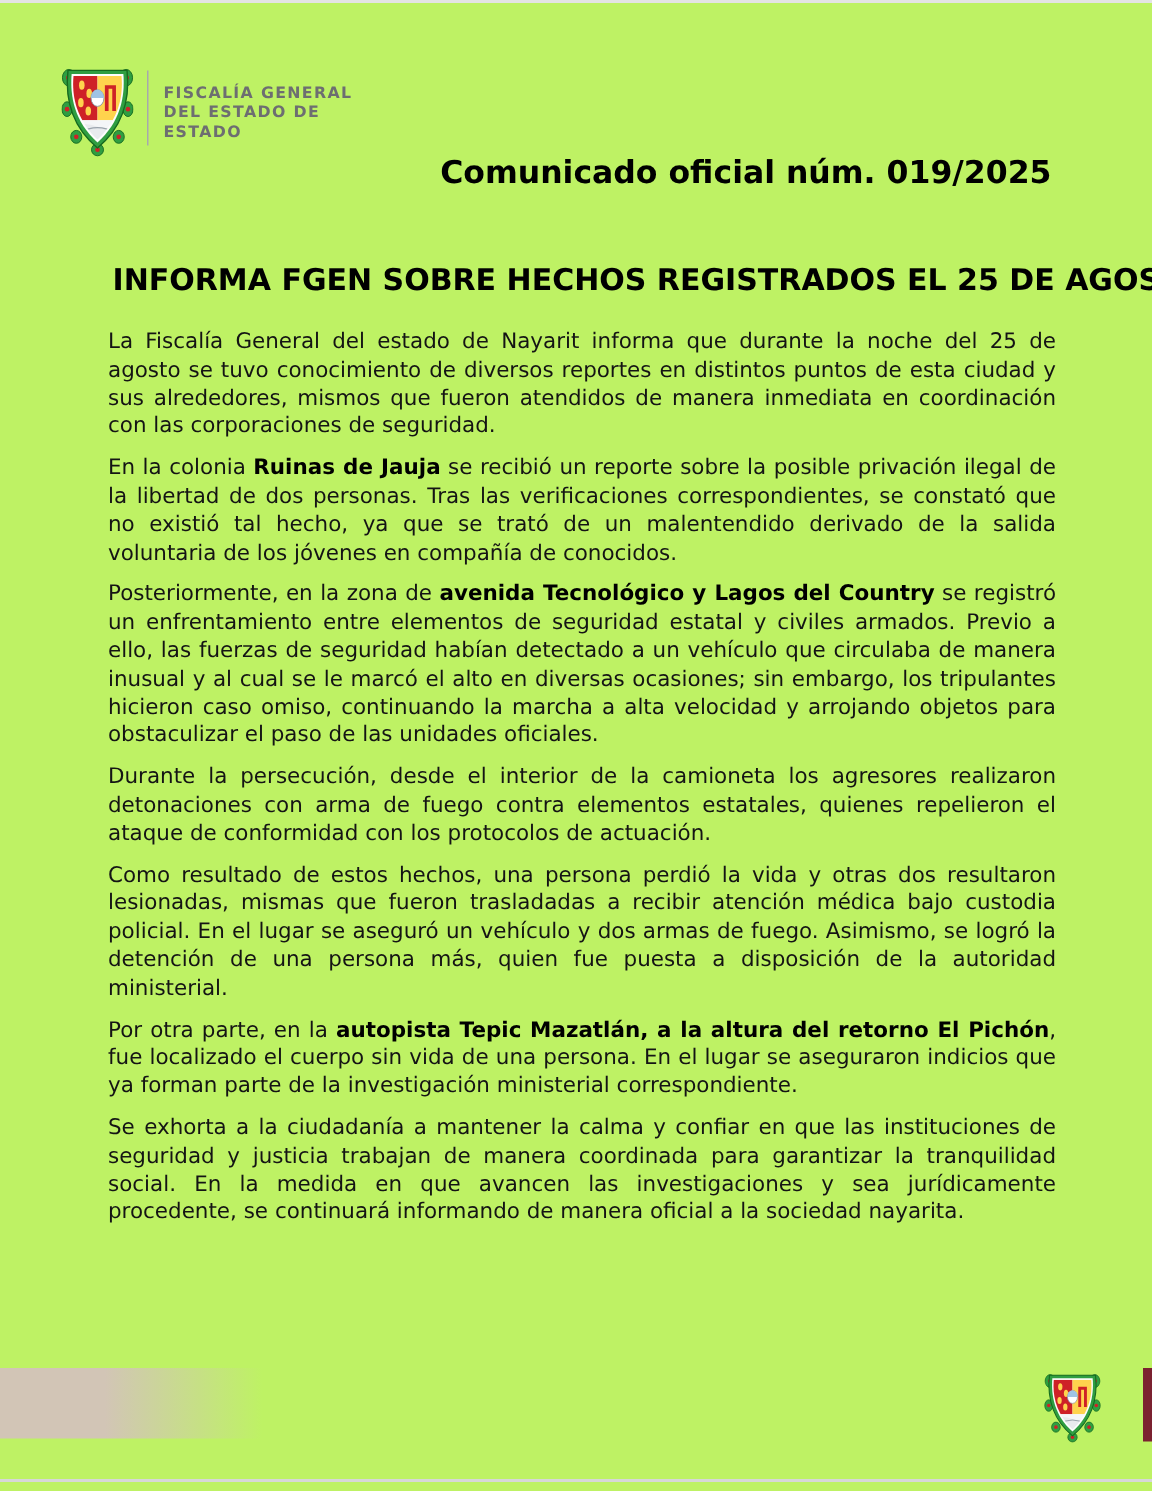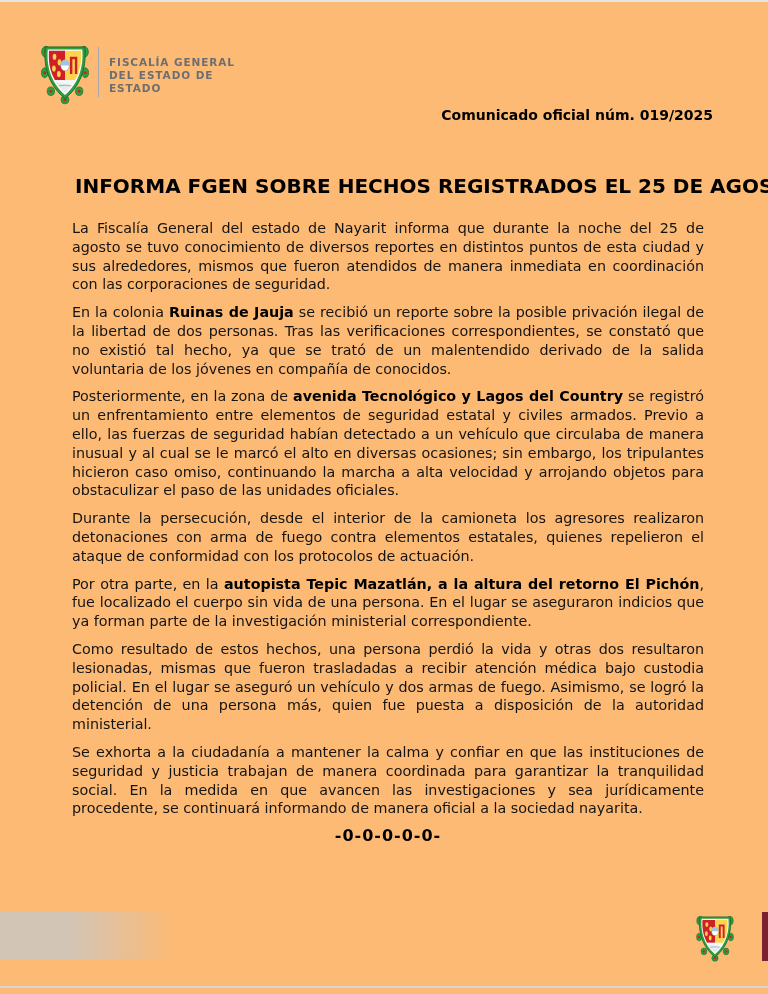--- a/index.html
+++ b/index.html
@@ -1,32 +1,32 @@
 <!DOCTYPE html>
 <html style="--shield-green: #2f9e41; --shield-red: #ce2127; --shield-yellow: #ffd34d; --logo-text-gray: #6d6e71; --footer-tan: #d2c5b6; --footer-maroon: #7b2130;"><head>
 <meta charset="utf-8">
 <style>
   html,body { margin:0; padding:0; background:#ffffff; }
   .page {
     position:relative; width:768px; height:994px; margin:0 auto;
-    background:#fdba74; overflow:hidden;
+    background:#bef264; overflow:hidden;
     font-family:"DejaVu Sans","Liberation Sans",sans-serif; color:#111;
   }
   .edge-top    { position:absolute; left:0; top:0; width:768px; height:2px; background:#e4e4e4; }
   .edge-bottom { position:absolute; left:0; top:986px; width:768px; height:2px; background:#d7d7d7; }
 
   
   .logo-block { position:absolute; left:41px; top:43px; display:flex; align-items:flex-start; }
   .logo-shield { width:48px; height:62px; display:block; }
   .logo-divider { width:1px; height:50px; background:#a7a9ac; margin:4px 10px 0 9px; }
   .logo-text { margin-top:13px; font-size:10.5px; font-weight:bold; letter-spacing:0.9px;
                line-height:13px; color:var(--logo-text-gray,#6d6e71); }
 
-  .comunicado { position:absolute; top:104px; right:55px; text-align:right;
-                font-weight:bold; font-size:14px; line-height:23px; color:#000; }
+  .comunicado { position:absolute; top:104px; right:67px; text-align:right;
+                font-weight:bold; font-size:21px; line-height:23px; color:#000; }
 
   .doc-title { position:absolute; left:71px; top:170px; width:650px; margin:4px;
                font-size:20px; font-weight:bold; color:#000; white-space:nowrap; }
 
   .doc-body { position:absolute; left:72px; top:219px; width:632px;
               font-size:14.3px; line-height:18.8px; text-align:justify; color:#141414; }
   .doc-body p { margin:0 0 9px 0; }
   .doc-body b { color:#000; }
 
   .closing { text-align:center; font-weight:bold; font-size:16px; letter-spacing:1px;
@@ -110,25 +110,24 @@
   </header>
 
   <h1 class="doc-title">INFORMA FGEN SOBRE HECHOS REGISTRADOS EL 25 DE AGOSTO POR LA NOCHE</h1>
 
   <main class="doc-body">
     <div>
         <p><span>La Fiscalía General del estado de Nayarit informa que durante la noche del 25 de agosto se tuvo conocimiento de diversos reportes en distintos puntos de esta ciudad y sus alrededores, mismos que fueron atendidos de manera inmediata en coordinación con las corporaciones de seguridad.</span></p>
         <p><span>En la colonia </span><b>Ruinas de Jauja</b><span> se recibió un reporte sobre la posible privación ilegal de la libertad de dos personas. Tras las verificaciones correspondientes, se constató que no existió tal hecho, ya que se trató de un malentendido derivado de la salida voluntaria de los jóvenes en compañía de conocidos.</span></p>
         <p><span>Posteriormente, en la zona de </span><b>avenida Tecnológico y Lagos del Country</b><span> se registró un enfrentamiento entre elementos de seguridad estatal y civiles armados. Previo a ello, las fuerzas de seguridad habían detectado a un vehículo que circulaba de manera inusual y al cual se le marcó el alto en diversas ocasiones; sin embargo, los tripulantes hicieron caso omiso, continuando la marcha a alta velocidad y arrojando objetos para obstaculizar el paso de las unidades oficiales.</span></p>
         <p><span>Durante la persecución, desde el interior de la camioneta los agresores realizaron detonaciones con arma de fuego contra elementos estatales, quienes repelieron el ataque de conformidad con los protocolos de actuación.</span></p>
+        <p><span>Como resultado de estos hechos, una persona perdió la vida y otras dos resultaron lesionadas, mismas que fueron trasladadas a recibir atención médica bajo custodia policial. En el lugar se aseguró un vehículo y dos armas de fuego. Asimismo, se logró la detención de una persona más, quien fue puesta a disposición de la autoridad ministerial.</span></p>
         <p><span>Por otra parte, en la </span><b>autopista Tepic Mazatlán, a la altura del retorno El Pichón</b><span>, fue localizado el cuerpo sin vida de una persona. En el lugar se aseguraron indicios que ya forman parte de la investigación ministerial correspondiente.</span></p>
-        <p><span>Como resultado de estos hechos, una persona perdió la vida y otras dos resultaron lesionadas, mismas que fueron trasladadas a recibir atención médica bajo custodia policial. En el lugar se aseguró un vehículo y dos armas de fuego. Asimismo, se logró la detención de una persona más, quien fue puesta a disposición de la autoridad ministerial.</span></p>
         <p><span>Se exhorta a la ciudadanía a mantener la calma y confiar en que las instituciones de seguridad y justicia trabajan de manera coordinada para garantizar la tranquilidad social. En la medida en que avancen las investigaciones y sea jurídicamente procedente, se continuará informando de manera oficial a la sociedad nayarita.</span></p>
       </div>
-    <div class="closing">-0-0-0-0-0-</div>
   </main>
 
   <footer>
     <div class="footer-tan-bar"></div>
     <svg class="footer-shield" viewBox="0 0 78 100">
       <use href="#escudo"></use>
     </svg>
     <div class="footer-maroon-bar"></div>
   </footer>
 

